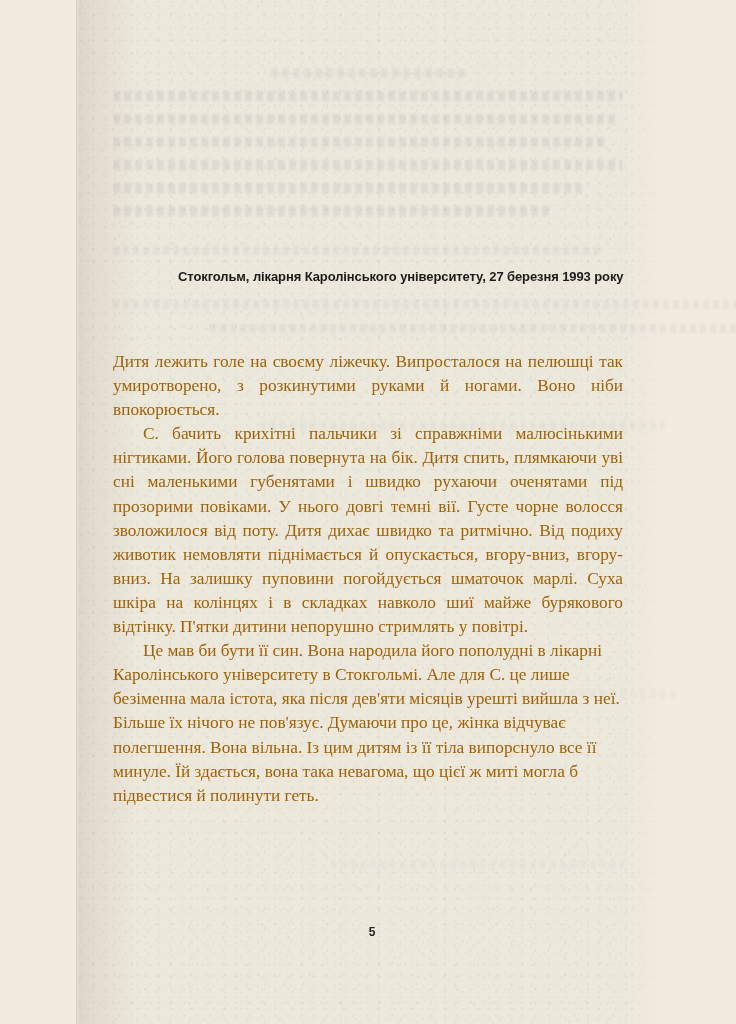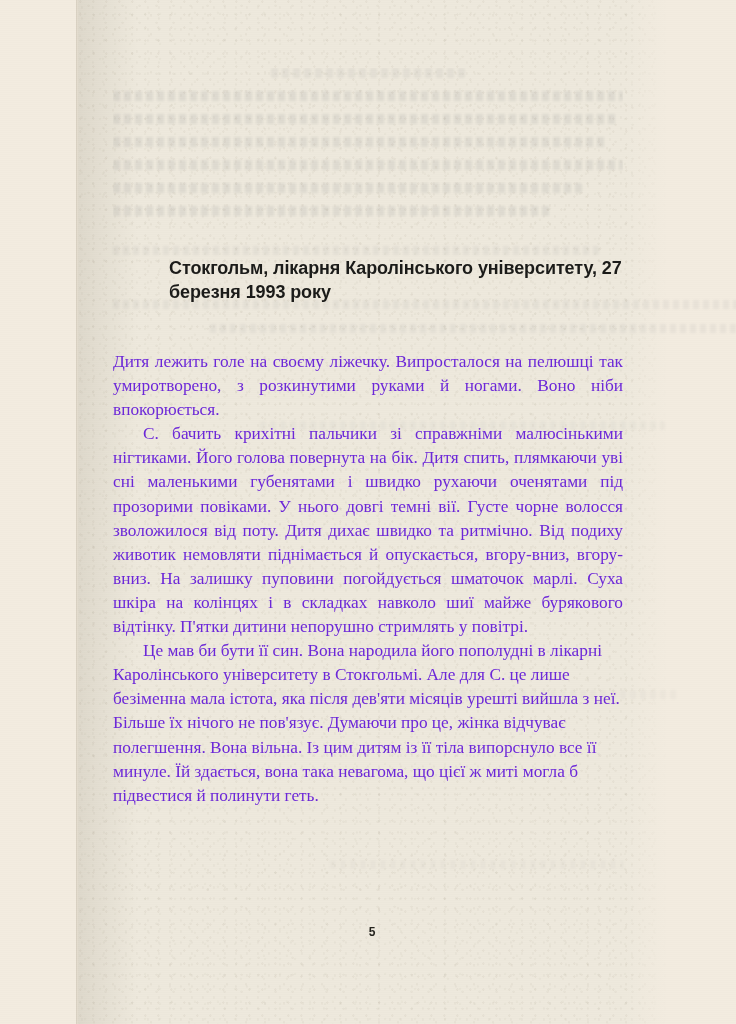--- a/index.html
+++ b/index.html
@@ -123,41 +123,41 @@
     top: 0;
     width: 510px;
     height: 1024px;
   }
 
   .chapter-heading {
     position: absolute;
     top: 256px;
     left: 56px;
     width: 454px;
-    margin: 0;
+    margin: 9px;
     font-family: "Liberation Sans", sans-serif;
     font-weight: 700;
-    font-size: 18px;
+    font-size: 13px;
     line-height: 24px;
     letter-spacing: -0.1px;
     color: #1b1b19;
   }
 
   .body-copy {
     position: absolute;
     top: 350px;
     left: 0;
     width: 510px;
   }
   .body-copy p {
     margin: 0;
     font-family: "Liberation Serif", serif;
     font-size: 17.3px;
     line-height: 24.1px;
-    color: #6d28d9;
+    color: #a16207;
     text-align: justify;
     text-justify: inter-word;
     hyphens: manual;
     -webkit-hyphens: manual;
     text-indent: 30px;
   }
   .body-copy p:first-child { text-indent: 0; }
   .body-copy p:last-child { text-align: left; }
 
   .folio {

